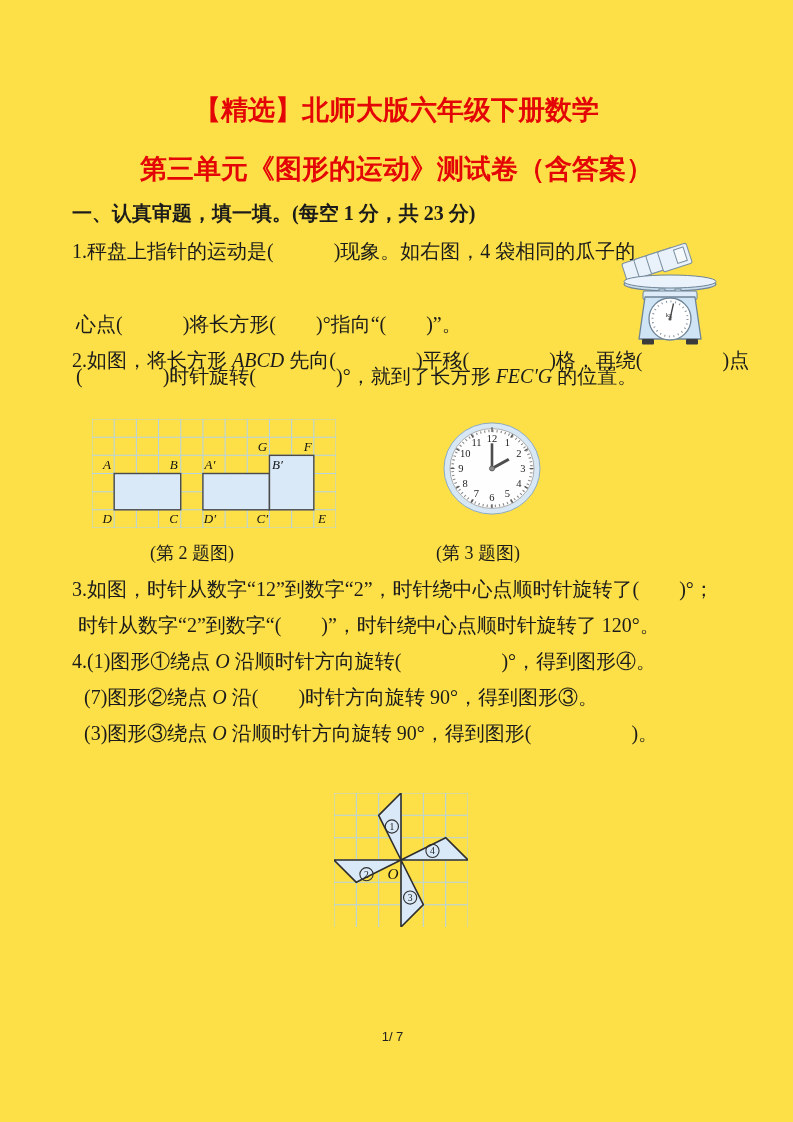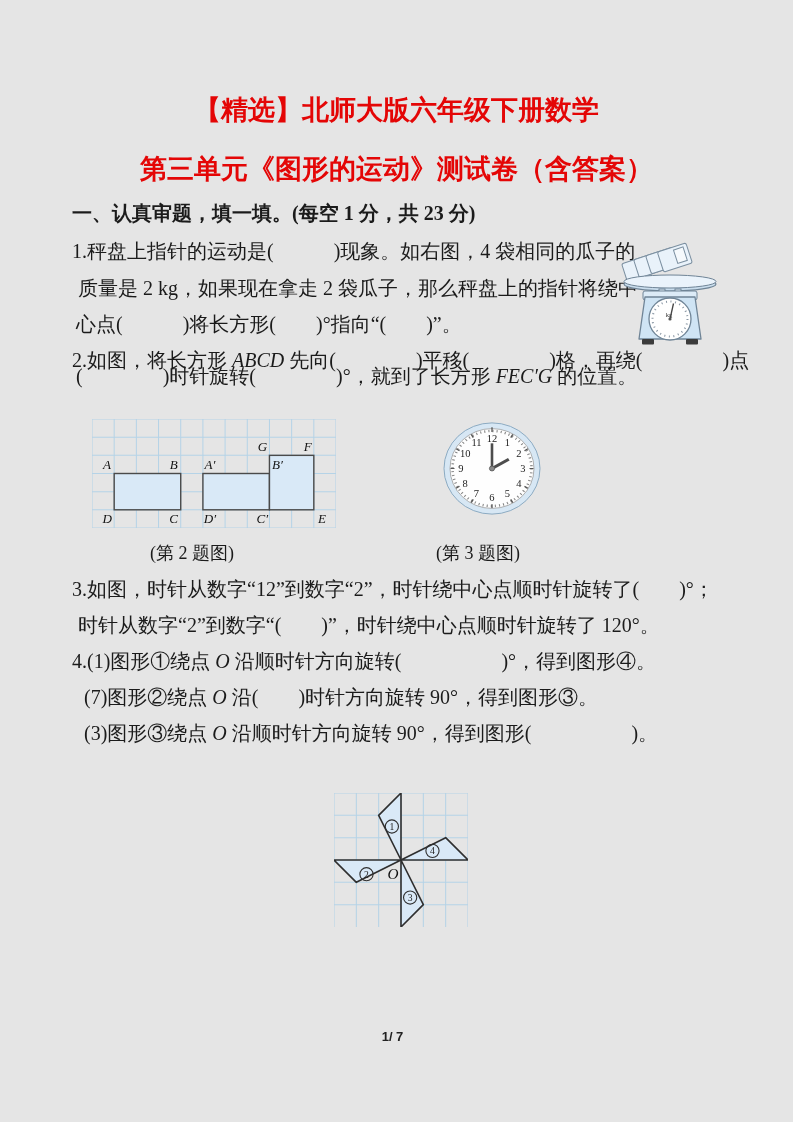--- a/index.html
+++ b/index.html
@@ -1,46 +1,45 @@
 <!DOCTYPE html>
 <html><head>
 <meta charset="utf-8">
 <style>
   html,body{margin:0;padding:0;background:#ffffff;}
-  .page{position:relative;width:793px;height:1122px;background:#e5e5e5;overflow:hidden;
+  .page{position:relative;width:793px;height:1122px;background:#fde047;overflow:hidden;
         font-family:"Liberation Serif","DejaVu Serif",serif;color:#1b1b1b;}
   .title{position:absolute;left:0;right:0;text-align:center;font-size:27px;font-weight:bold;
          color:#e40606;white-space:pre;}
   .t1{top:92px;}
   .t2{top:151px;}
   .line{position:absolute;font-size:20px;line-height:1.25;white-space:pre;color:#1b1b1b;}
   .bold{font-weight:bold;}
   .m{font-style:italic;font-family:"Liberation Serif","DejaVu Serif",serif;margin-top:44px;}
   .fig{position:absolute;}
   .caption{position:absolute;font-size:18px;white-space:pre;color:#1b1b1b;}
   .footer{position:absolute;left:0;right:8px;top:1029px;text-align:center;font-size:13px;
-          font-weight:bold;font-family:"Liberation Sans","DejaVu Sans",sans-serif;color:#222;}
+          font-weight:normal;font-family:"Liberation Sans","DejaVu Sans",sans-serif;color:#222;}
   svg text{font-family:"Liberation Serif","DejaVu Serif",serif;}
   .lbl{font-style:italic;font-size:13px;fill:#111;}
   .clknum{font-size:10.5px;fill:#222;}
   .pwnum{font-size:9.5px;fill:#222;}
   .kg{font-size:6.5px;fill:#333;}
 </style>
 </head>
 <body>
 
 <div class="page">
 
   <div class="title t1">【精选】北师大版六年级下册数学</div>
   <div class="title t2">第三单元《图形的运动》测试卷（含答案）</div>
 
   <div class="line bold" style="left:72px;top:201px">一、认真审题，填一填。(每空 1 分，共 23 分)</div>
 
   <div class="line" style="left:72px;top:239px">1.秤盘上指针的运动是(　　　)现象。如右图，4 袋相同的瓜子的</div>
-  <div class="line" style="left:78px;top:276px">质量是 2 kg，如果现在拿走 2 袋瓜子，那么秤盘上的指针将绕中</div>
   <div class="line" style="left:76px;top:312px">心点(　　　)将长方形(　　)°指向“(　　)”。</div>
 
   <svg class="fig" style="left:612px;top:233px" width="116" height="112" viewBox="0 0 116 112">
 
     <g stroke="#7b8fa0" stroke-width="1" fill="#e9f2fa">
       <g transform="rotate(-18 26 36)">
           <rect x="12" y="26" width="28" height="19" rx="2"></rect>
           <rect x="30" y="29" width="8" height="12" fill="#f5f9fc"></rect>
         </g>
       <g transform="rotate(-18 38 32)">

